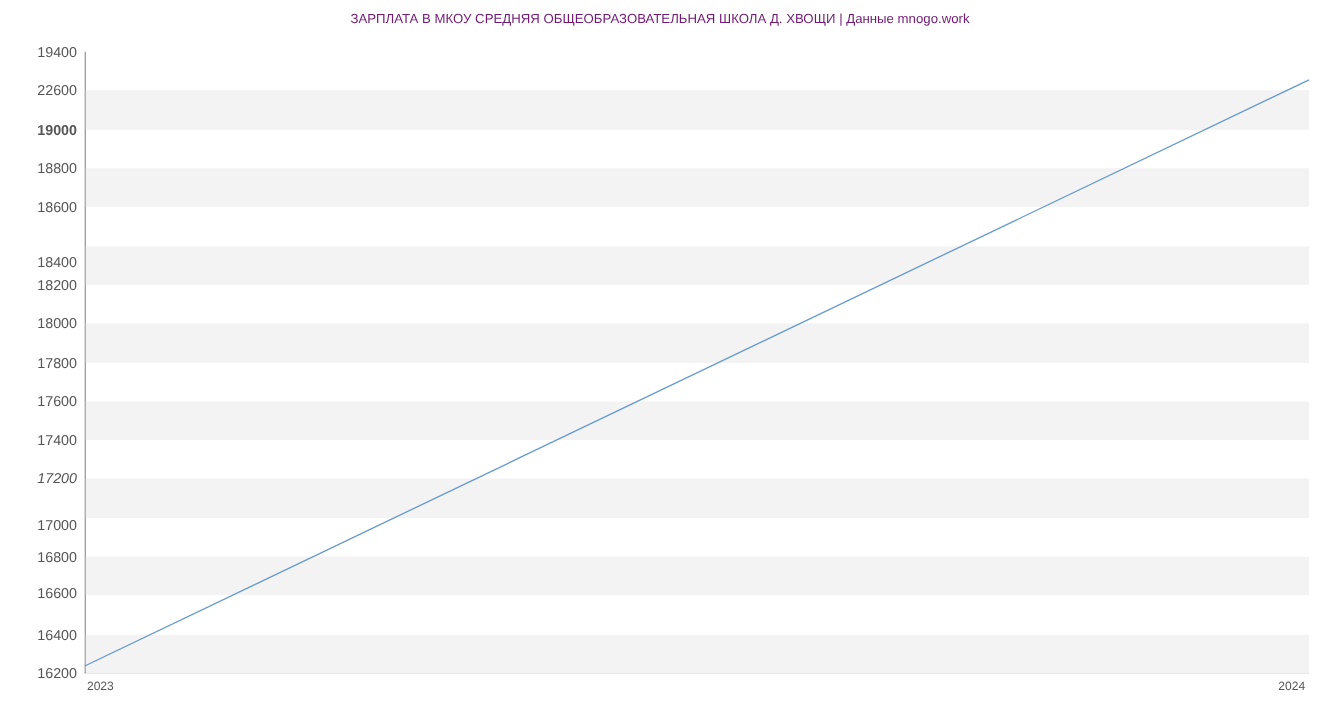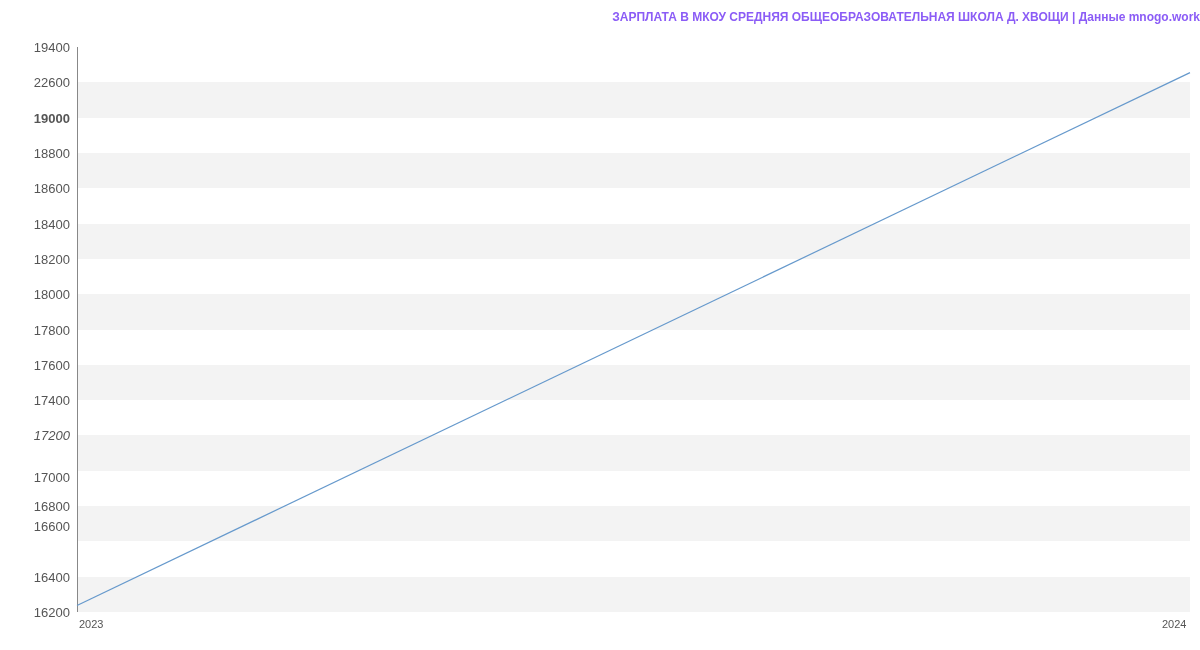--- a/index.html
+++ b/index.html
@@ -8,24 +8,24 @@
       height: 650px;
       font-family: Verdana, Arial, sans-serif;
       background: #ffffff;
       position: relative;
     }
     .chart-title {
       position: absolute;
       top: 10px;
       left: 0;
       width: 100%;
-      text-align: right;
+      text-align: center;
       font-size: 12px;
-      color: #8b5cf6;
-      font-weight: bold;
+      color: #701a75;
+      font-weight: normal;
     }
     .plot-area {
       position: absolute;
       left: 77px;
       top: 47px;
       width: 1113px;
       height: 565px;
       border-left: 1px solid #888888;
       border-bottom: 1px solid #888888;
     }
@@ -75,29 +75,29 @@
     <div class="grid-band" style="top: 105.938px; height: 35.3125px;"></div>
     <div class="grid-band" style="top: 35.3125px; height: 35.3125px;"></div>
   </div>
 
 <svg class="data-line">
   <polyline id="series-line" fill="none" stroke-width="1.2" points="0,558.4671875 1113,25.6015625" stroke="#6699cc"></polyline>
 </svg>
 
 <div class="y-tick-label" style="top: 612px;">16200</div>
 <div class="y-tick-label" style="top: 576.688px;">16400</div>
-<div class="y-tick-label" style="top: 526px;">16600</div>
+<div class="y-tick-label" style="top: 539px;">16600</div>
 <div class="y-tick-label" style="top: 506.062px;">16800</div>
 <div class="y-tick-label" style="top: 477px;">17000</div>
 <div class="y-tick-label" style="top: 435.438px; font-style: italic;">17200</div>
 <div class="y-tick-label" style="top: 400.125px;">17400</div>
 <div class="y-tick-label" style="top: 364.812px;">17600</div>
 <div class="y-tick-label" style="top: 329.5px;">17800</div>
 <div class="y-tick-label" style="top: 294.188px;">18000</div>
 <div class="y-tick-label" style="top: 258.875px;">18200</div>
-<div class="y-tick-label" style="top: 224px;">18400</div>
+<div class="y-tick-label" style="top: 238px;">18400</div>
 <div class="y-tick-label" style="top: 188.25px;">18600</div>
 <div class="y-tick-label" style="top: 152.938px;">18800</div>
 <div class="y-tick-label" style="top: 117.625px; font-weight: bold;">19000</div>
 <div class="y-tick-label" style="top: 82.3125px;">22600</div>
 <div class="y-tick-label" style="top: 47px;">19400</div>
 <div class="x-tick-label" style="left: 79px;">2023</div>
 <div class="x-tick-label" style="left: 1162px;">2024</div>
 
 </body></html>

